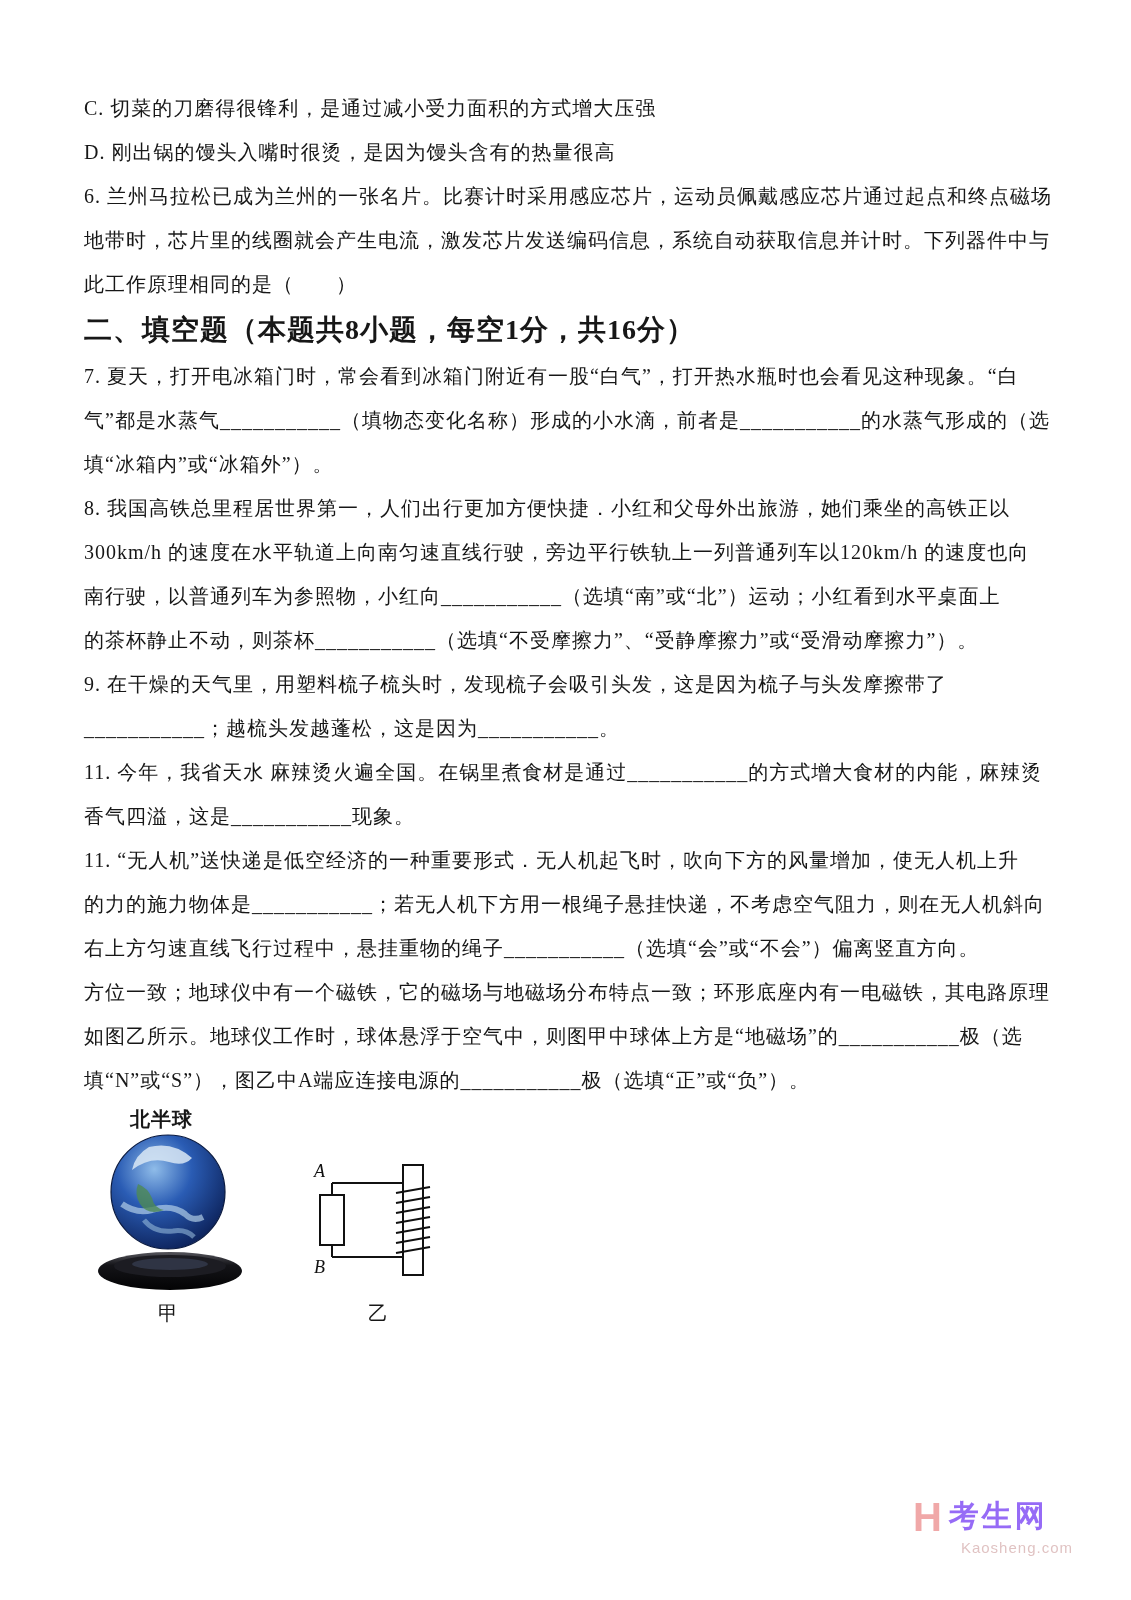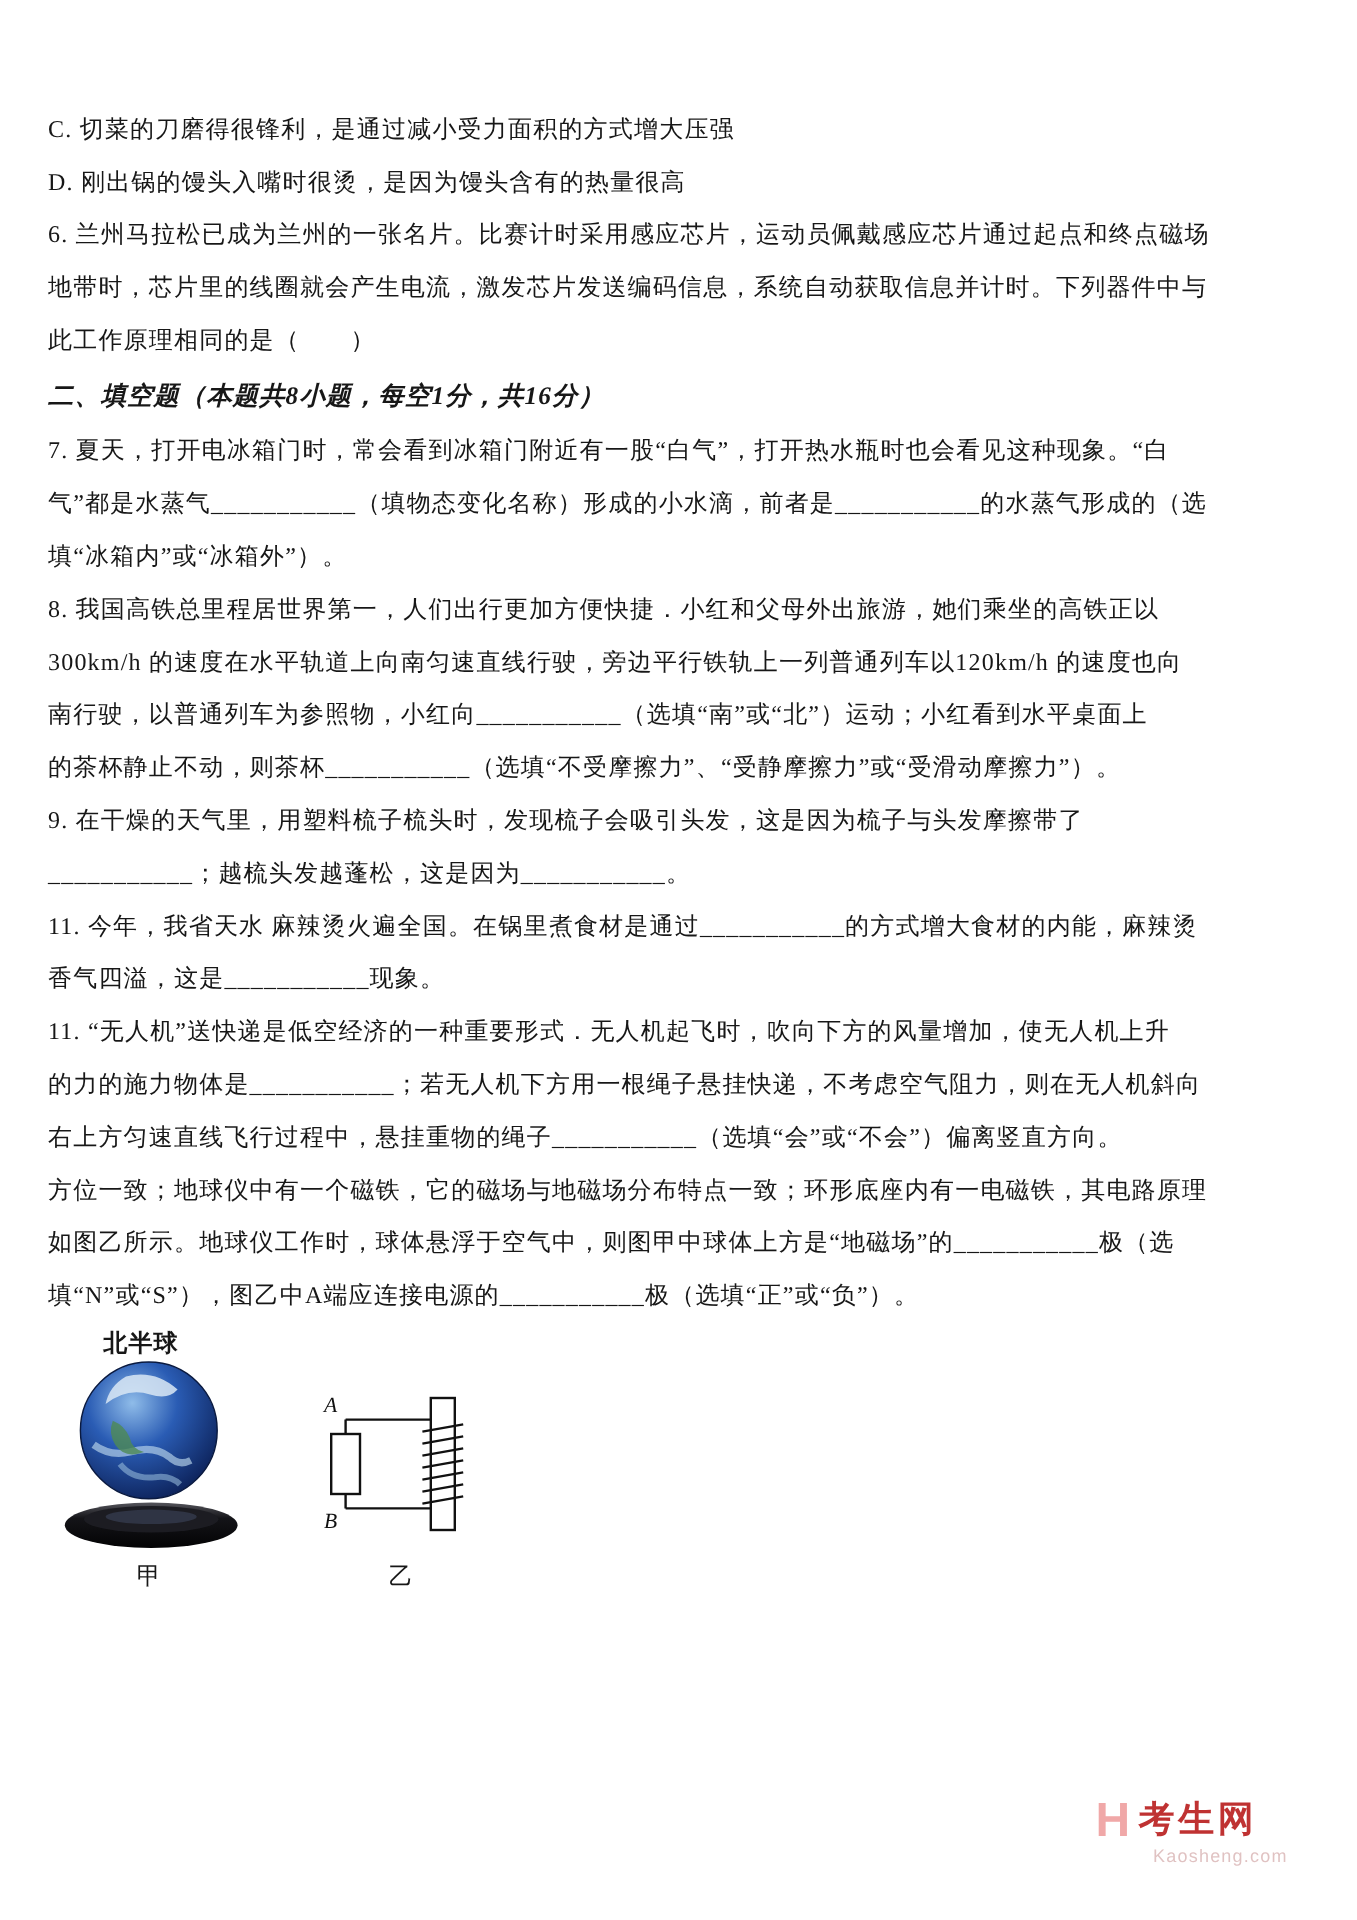--- a/index.html
+++ b/index.html
@@ -2,47 +2,47 @@
 <html><head>
 <meta charset="utf-8">
 <style>
   * { margin:0; padding:0; box-sizing:border-box; }
   html,body { background:#ffffff; }
   body {
     width:1131px; height:1600px; position:relative; overflow:hidden;
     font-family:"Liberation Serif","DejaVu Serif",serif;
     color:#171717;
   }
-  .page { position:absolute; inset:0; padding:86px 96px 0 40px; }
+  .page { position:absolute; inset:0; padding:86px 96px 0 84px; }
   .line {
     font-size:20px; line-height:44px; white-space:nowrap; letter-spacing:1px;
   }
   .options-row { display:flex; font-size:20px; line-height:44px; letter-spacing:1px; }
   .options-row .opt { display:inline-block; }
   .options-row .opt:nth-child(1){ width:228px; }
   .options-row .opt:nth-child(2){ width:226px; }
   .options-row .opt:nth-child(3){ width:226px; }
   .section-header {
-    font-size:21px; font-weight:bold; line-height:48px; letter-spacing:1px; white-space:nowrap;font-style:italic;
+    font-size:28px; font-weight:bold; line-height:48px; letter-spacing:1px; white-space:nowrap;
   }
   .figure { position:relative; height:240px; margin-top:4px; }
   .figure .north-label { position:absolute; left:46px; top:0; font-size:20px; letter-spacing:1px;font-weight:bold; }
   .figure .globe { position:absolute; left:2px; top:26px; }
   .figure .circuit { position:absolute; left:222px; top:55px; }
   .figure .cap { position:absolute; top:194px; font-size:20px; }
   .figure .cap-jia { left:74px; }
   .figure .cap-yi { left:284px; }
   .watermark { position:absolute; right:58px; bottom:44px; }
   .wm-row { display:flex; align-items:center; gap:7px; }
   .wm-logo {
     font-family:"Liberation Sans",sans-serif; font-weight:bold;
     font-size:40px; line-height:1; color:#ee9a9a; opacity:.85;
   }
   .wm-name {
-    font-size:30px; font-weight:bold; color:#b91c1c; letter-spacing:3px; opacity:.9;
+    font-size:30px; font-weight:bold; color:#8b5cf6; letter-spacing:3px; opacity:.9;
   }
   .wm-site {
     font-family:"Liberation Sans",sans-serif; font-size:15px; color:#ddbcbc;
     letter-spacing:1px; margin-top:2px; padding-left:48px; opacity:.9;
   }
   svg .wire { stroke:#111111; stroke-width:2; fill:none; }
   svg .lbl { font-family:"Liberation Serif",serif; font-style:italic; font-size:18px; fill:#111111; }
 </style>
 </head>
 <body>

